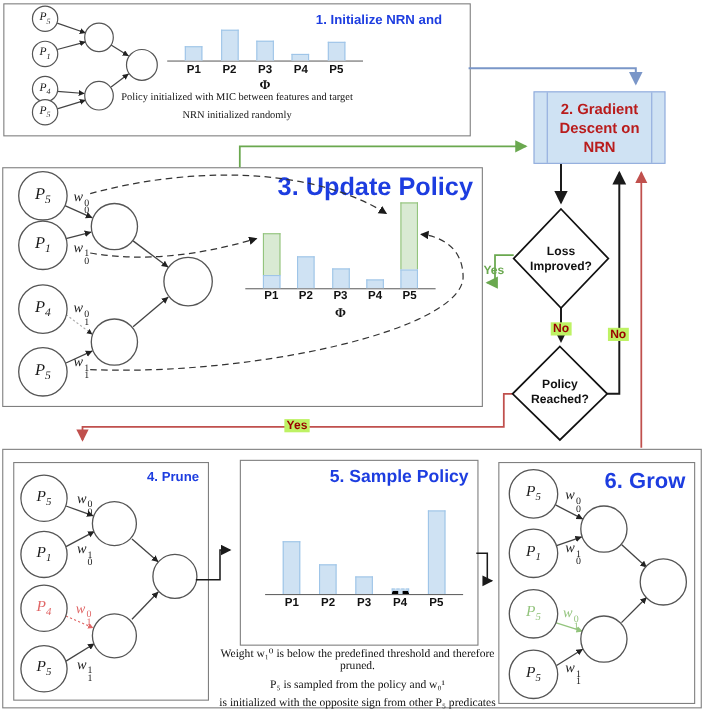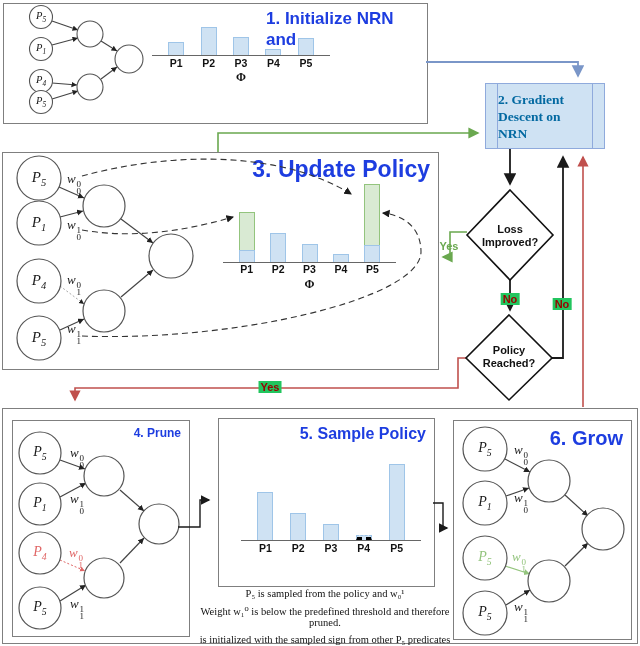--- a/index.html
+++ b/index.html
@@ -28,28 +28,28 @@
   .barwrap{display:flex;flex-direction:column;justify-content:flex-end;width:16px;}
   .seg{width:16px;box-sizing:border-box;}
   .seg.blue{background:#cfe2f3;border:1px solid #9fc5e8;border-bottom:none;}
   .seg.green{background:#d9ead3;border:1px solid #93c47d;border-bottom:none;}
   .seg.pruned{border-style:dashed;}
   .chart-labels{position:absolute;display:flex;z-index:3;padding:0 8px;}
   .chart-labels div{flex:1;text-align:center;font-weight:bold;font-size:10.5px;color:#111;}
   .xlabel{position:absolute;z-index:3;text-align:center;color:#111;
           font-family:"Liberation Serif","DejaVu Serif",serif;font-weight:bold;}
   .flowlabel{position:absolute;transform:translate(-50%,-50%);font-weight:bold;font-size:11px;
-             z-index:6;background:#22c55e;padding:0 2px;white-space:nowrap;}
+             z-index:6;background:#bef264;padding:0 2px;white-space:nowrap;}
   .diamond-text{position:absolute;transform:translate(-50%,-50%);text-align:center;
                 font-weight:bold;font-size:11px;line-height:13px;color:#111;z-index:6;width:90px;}
   #gd-box{position:absolute;left:485px;top:83px;width:120px;height:66px;background:#cfe2f3;
           border:1.5px solid #8faadc;z-index:2;box-sizing:border-box;}
   #gd-box .inner-line{position:absolute;top:0;bottom:0;width:1px;background:#8faadc;}
-  #gd-box .gd-text{position:absolute;left:12px;right:12px;top:7px;
-          color:#0369a1;font-weight:bold;font-size:13.5px;line-height:17px;font-family:Liberation Serif, serif;}
+  #gd-box .gd-text{position:absolute;left:12px;right:12px;top:7px;text-align:center;
+          color:#b91c1c;font-weight:bold;font-size:13.5px;line-height:17px;}
   #flow-svg{position:absolute;left:0;top:0;z-index:5;pointer-events:none;}
 </style>
 </head>
 <body>
 
 <div id="canvas">
 
   <div class="box" style="left:3px;top:3px;width:423px;height:119px;">
     <svg class="netsvg" width="150" height="119">
       <line x1="48" y1="17" x2="74" y2="26" stroke="#444" stroke-width="1.1" marker-end="url(#an)"></line>
@@ -100,22 +100,26 @@
       </div>
     <div class="chart-labels" style="left:148px;top:53px;width:162px;">
         <div>P1</div>
         <div>P2</div>
         <div>P3</div>
         <div>P4</div>
         <div>P5</div>
       </div>
     <div class="xlabel" style="left:148px;top:66px;width:178px;font-size:12px;">Φ</div>
 
-    <div class="title" style="left:262px;top:4px;right:4px;text-align:left;font-size:17px;line-height:21px;white-space:normal;">
+    <div class="title" style="left:262px;top:4px;right:4px;text-align:center;font-size:12px;line-height:21px;white-space:normal;">
       <div>1. Initialize NRN and</div>
+    </div>
+    <div class="caption" style="left:10px;right:10px;top:80px;font-size:9.5px;">
+      <div>Policy initialized with MIC between features and target</div>
+      <div>NRN initialized randomly</div>
     </div>
   </div>
 
   <div class="box" style="left:2px;top:152px;width:435px;height:216px;">
     <svg class="netsvg" width="200" height="216">
       <line x1="56" y1="34" x2="81" y2="45" stroke="#444" stroke-width="1.2" marker-end="url(#an)"></line>
       <line x1="57" y1="64" x2="80" y2="58" stroke="#444" stroke-width="1.2" marker-end="url(#an)"></line>
       <line x1="57" y1="133" x2="81" y2="151" stroke="#aaa" stroke-width="1" stroke-dasharray="2,2" marker-end="url(#an)"></line>
       <line x1="57" y1="177" x2="81" y2="166" stroke="#444" stroke-width="1.2" marker-end="url(#an)"></line>
       <line x1="118" y1="66" x2="150" y2="90" stroke="#444" stroke-width="1.2" marker-end="url(#an)"></line>
@@ -272,23 +276,23 @@
     <div class="chart-labels" style="left:22px;top:123px;width:164px;">
         <div>P1</div>
         <div>P2</div>
         <div>P3</div>
         <div>P4</div>
         <div>P5</div>
       </div>
     <div class="title" style="right:8px;top:6px;font-size:16px;margin-left:16px;">5. Sample Policy</div>
   </div>
   <div class="caption" style="left:185px;width:280px;top:588px;font-size:10.5px;z-index:4;">
+    <div>Weight w₁⁰ is below the predefined threshold and therefore pruned.</div>
     <div>P₅ is sampled from the policy and w₀¹</div>
-    <div>Weight w₁⁰ is below the predefined threshold and therefore pruned.</div>
-    <div>is initialized with the sampled sign from other P₅ predicates</div>
+    <div>is initialized with the opposite sign from other P₅ predicates</div>
   </div>
 
   <div class="box" style="left:453px;top:420px;width:177px;height:218px;">
     <svg class="netsvg" width="177" height="218">
       <line x1="51" y1="38" x2="76" y2="51" stroke="#444" stroke-width="1.2" marker-end="url(#an)"></line>
       <line x1="52" y1="75" x2="75" y2="67" stroke="#444" stroke-width="1.2" marker-end="url(#an)"></line>
       <line x1="51" y1="145" x2="76" y2="153" stroke="#93c47d" stroke-width="1.2" marker-end="url(#ang)"></line>
       <line x1="52" y1="184" x2="76" y2="169" stroke="#444" stroke-width="1.2" marker-end="url(#an)"></line>
       <line x1="111" y1="74" x2="134" y2="95" stroke="#444" stroke-width="1.2" marker-end="url(#an)"></line>
       <line x1="111" y1="145" x2="134" y2="122" stroke="#444" stroke-width="1.2" marker-end="url(#an)"></line>

